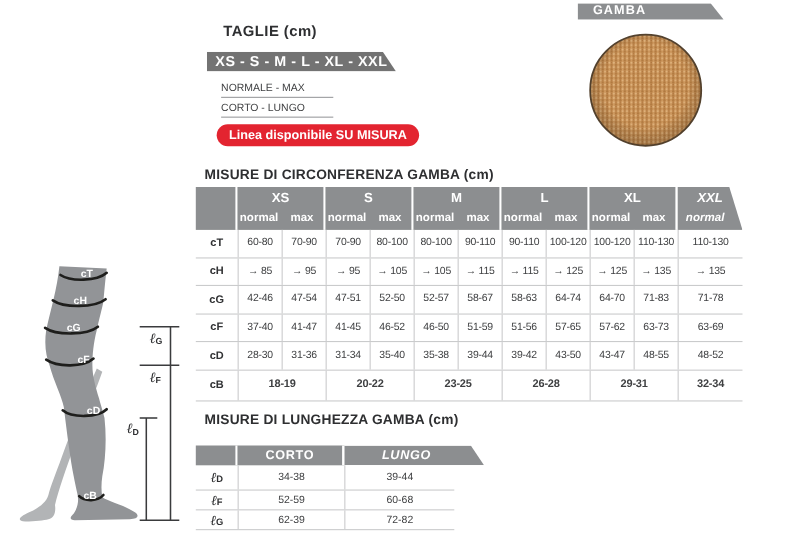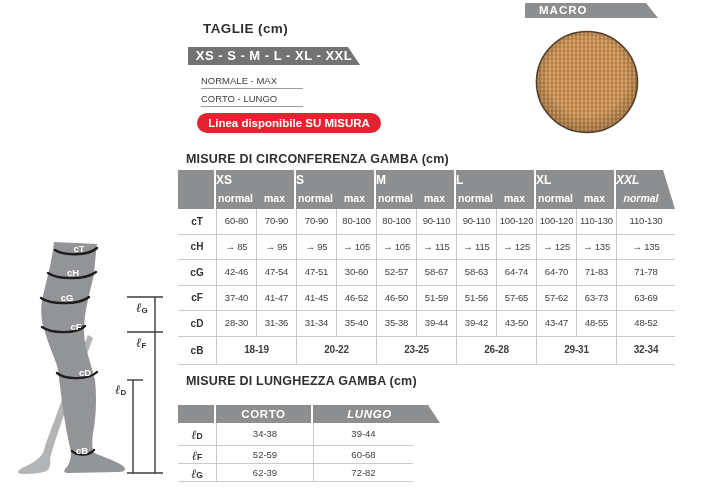--- a/index.html
+++ b/index.html
@@ -34,21 +34,21 @@
 
   
   .ctable{position:absolute;left:178px;top:170px;width:497px;}
   .ct-head{display:flex;height:39px;}
   .ct-spacer{width:38px;background:#8c8e90;border-right:2px solid #fff;box-sizing:border-box;}
   .ct-group{display:flex;flex-direction:column;width:80px;background:#8c8e90;color:#fff;
             border-right:2px solid #fff;box-sizing:border-box;}
   .ct-group:last-child{border-right:none;}
   .ct-xxl{width:59px;}
   .slant{clip-path:polygon(0 0,calc(100% - 12px) 0,100% 100%,0 100%);font-style:italic;}
-  .ct-glabel{height:19px;line-height:21px;font-size:12px;font-weight:bold;}
+  .ct-glabel{height:19px;line-height:21px;text-align:center;font-size:12px;font-weight:bold;}
   .ct-gcols{display:flex;height:20px;justify-content:flex-end;}
   .ct-gcol{flex:1;text-align:center;font-size:10.5px;font-weight:bold;line-height:18px;}
   .ct-xxl .ct-gcol{padding-right:9px;}
   .ct-body{display:flex;flex-direction:column;}
   .ct-row{display:flex;height:24.5px;border-bottom:1px solid #cacbcc;align-items:center;}
   .ct-rowlabel{width:38px;text-align:center;font-size:10px;font-weight:bold;color:#313234;}
   .ct-val{box-sizing:border-box;border-left:1px solid #cacbcc;text-align:center;font-size:9.5px;
           letter-spacing:-.2px;line-height:23px;height:100%;}
   .ct-vcol{width:40px;}
   .ct-vgroup{width:80px;}
@@ -86,21 +86,21 @@
 <body>
 
 <div class="page">
 
   <div class="t-title">TAGLIE (cm)</div>
   <div class="t-banner">XS - S - M - L - XL - XXL</div>
   <div class="t-line t-line1">NORMALE - MAX</div>
   <div class="t-line t-line2">CORTO - LUNGO</div>
   <div class="t-badge">Linea disponibile SU MISURA</div>
 
-  <div class="macro-banner">MACRO</div>
+  <div class="macro-banner">GAMBA</div>
   <svg class="macro-circle" width="104" height="104" viewBox="0 0 104 104">
     <defs>
       <pattern id="knit" width="4" height="4" patternUnits="userSpaceOnUse">
         <rect width="4" height="4" fill="#c68f55"></rect>
         <circle cx="1" cy="1" r="0.95" fill="#b0793f"></circle>
         <circle cx="3" cy="3" r="0.95" fill="#e0b47e"></circle>
         <circle cx="3" cy="1" r="0.6" fill="#d6a267"></circle>
         <circle cx="1" cy="3" r="0.6" fill="#a86e37"></circle>
       </pattern>
       <radialGradient id="shade" cx="50%" cy="45%" r="55%">
@@ -185,21 +185,21 @@
           <div class="ct-val ct-vcol">→ 125</div>
           <div class="ct-val ct-vcol">→ 125</div>
           <div class="ct-val ct-vcol">→ 135</div>
           <div class="ct-val ct-vxxl">→ 135</div>
         </div>
         <div class="ct-row">
           <div class="ct-rowlabel">cG</div>
           <div class="ct-val ct-vcol">42-46</div>
           <div class="ct-val ct-vcol">47-54</div>
           <div class="ct-val ct-vcol">47-51</div>
-          <div class="ct-val ct-vcol">30-60</div>
+          <div class="ct-val ct-vcol">52-50</div>
           <div class="ct-val ct-vcol">52-57</div>
           <div class="ct-val ct-vcol">58-67</div>
           <div class="ct-val ct-vcol">58-63</div>
           <div class="ct-val ct-vcol">64-74</div>
           <div class="ct-val ct-vcol">64-70</div>
           <div class="ct-val ct-vcol">71-83</div>
           <div class="ct-val ct-vxxl">71-78</div>
         </div>
         <div class="ct-row">
           <div class="ct-rowlabel">cF</div>

